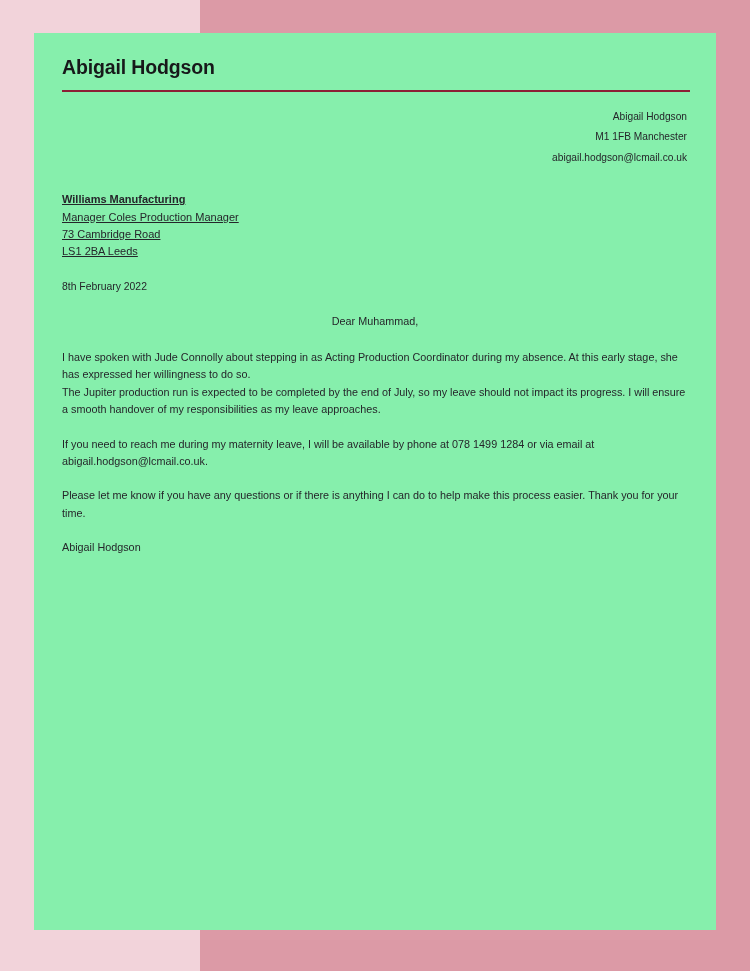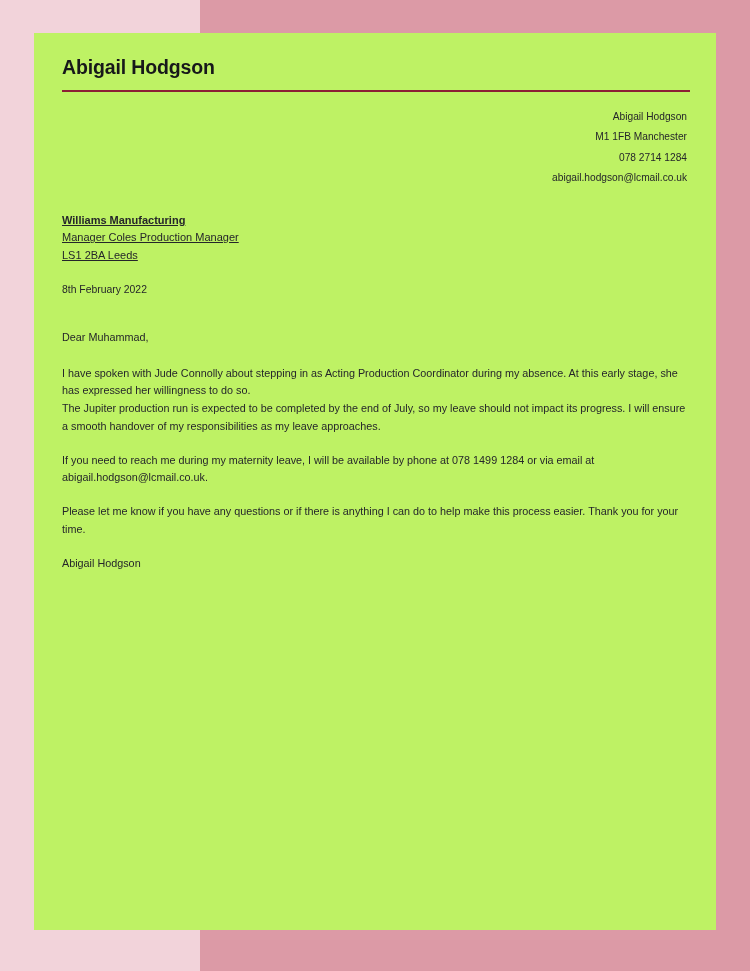--- a/index.html
+++ b/index.html
@@ -34,21 +34,21 @@
     background: #dc9aa6;
   }
 
   
   .page {
     position: absolute;
     left: 34px;
     top: 33px;
     width: 682px;
     height: 897px;
-    background: #bef264;
+    background: #86efac;
     box-sizing: border-box;
     padding: 0 28px;
   }
 
   .letter-title {
     margin: 0;
     padding-top: 23px;
     font-size: 19.5px;
     font-weight: bold;
     letter-spacing: -0.15px;
@@ -85,23 +85,24 @@
 
   .date-line {
     margin-top: 20px;
     text-align: left;
     font-size: 10.4px;
     color: #25262a;
     padding-right: 2px;
   }
 
   .salutation {
-    margin-top: 36px;
+    margin-top: 23px;
     font-size: 10.8px;
     color: #25262a;
+    text-align: center;
   }
 
   .body-block {
     margin-top: 22px;
   }
   .body-para {
     font-size: 10.8px;
     line-height: 17.6px;
     color: #25262a;
     margin: 0 0 16.5px 0;
@@ -128,27 +129,27 @@
 
 <div class="page">
 
   <h1 class="letter-title">Abigail Hodgson</h1>
 
   <div class="title-rule"></div>
 
   <div class="sender-block">
     <div>Abigail Hodgson</div>
     <div>M1 1FB Manchester</div>
-    <div>078 2714 1284</div>
     <div>abigail.hodgson@lcmail.co.uk</div>
   </div>
 
   <div class="recipient-block">
     <div class="org">Williams Manufacturing</div>
     <div>Manager Coles Production Manager</div>
+    <div>73 Cambridge Road</div>
     <div>LS1 2BA Leeds</div>
   </div>
 
   <div class="date-line">8th February 2022</div>
 
   <div class="salutation">Dear Muhammad,</div>
 
   <div class="body-block">
     <p class="body-para tight">I have spoken with Jude Connolly about stepping in as Acting Production Coordinator during my absence. At this early stage, she has expressed her willingness to do so.</p>
     <p class="body-para">The Jupiter production run is expected to be completed by the end of July, so my leave should not impact its progress. I will ensure a smooth handover of my responsibilities as my leave approaches.</p>

